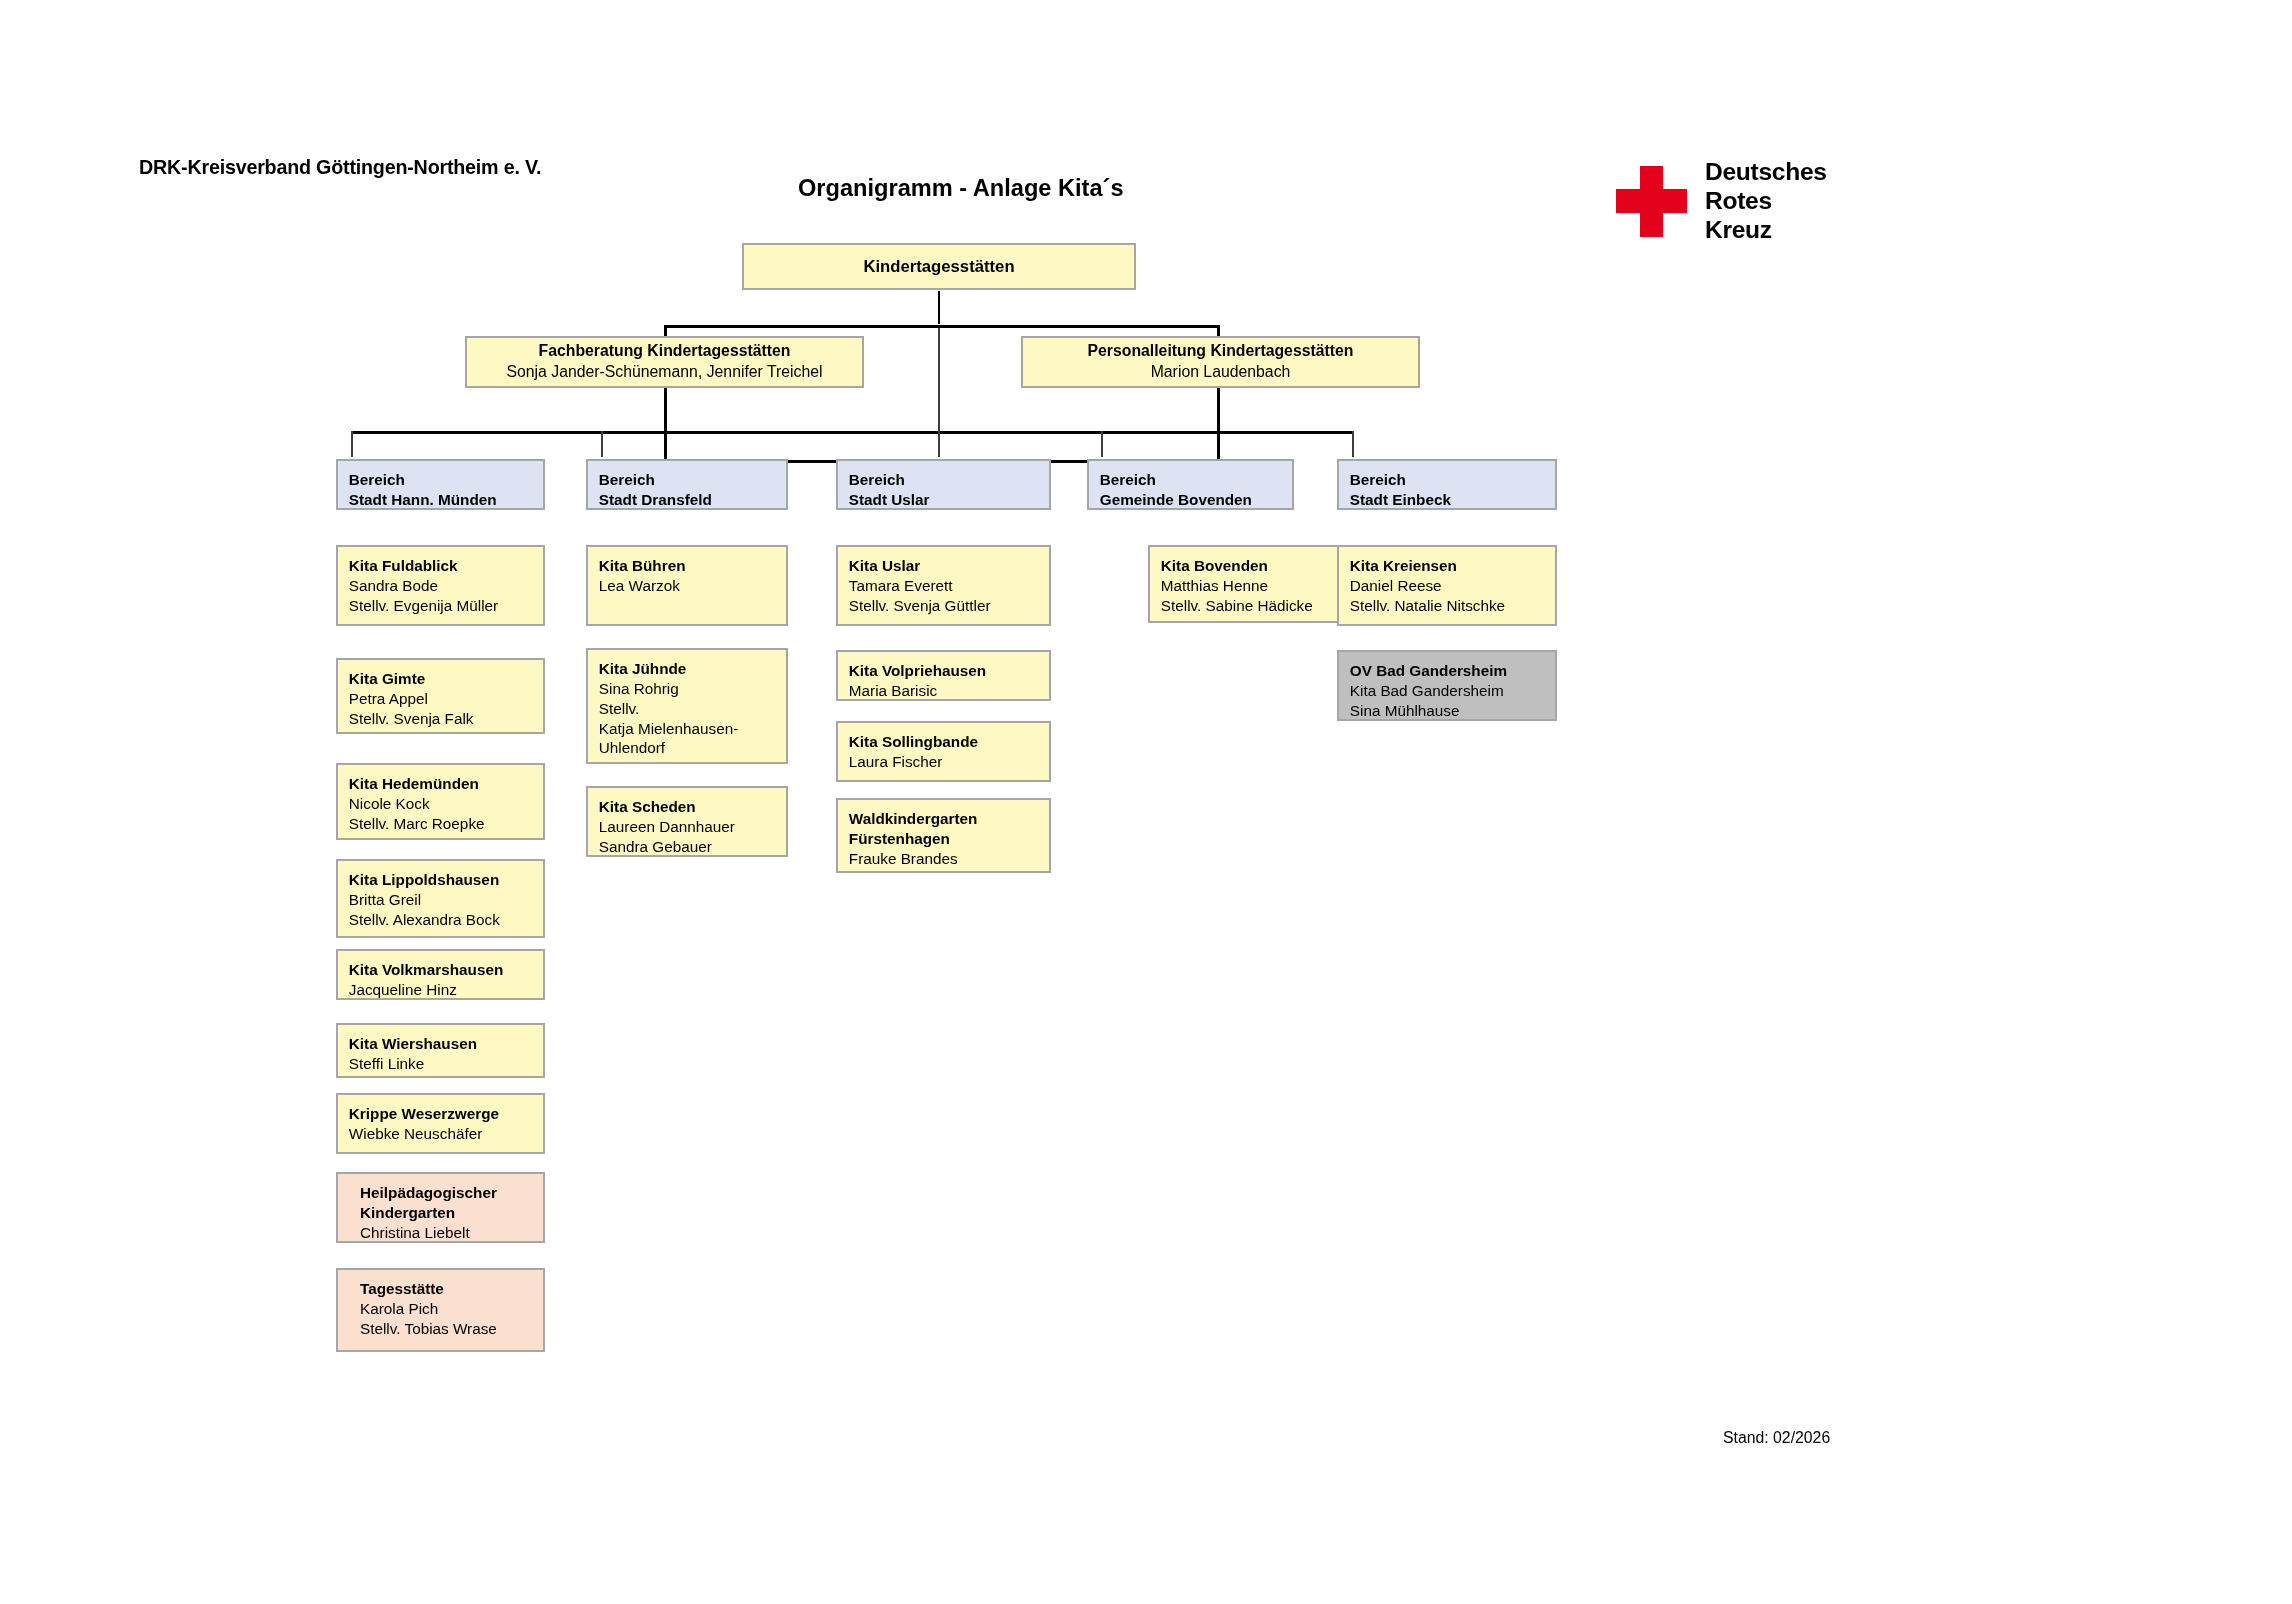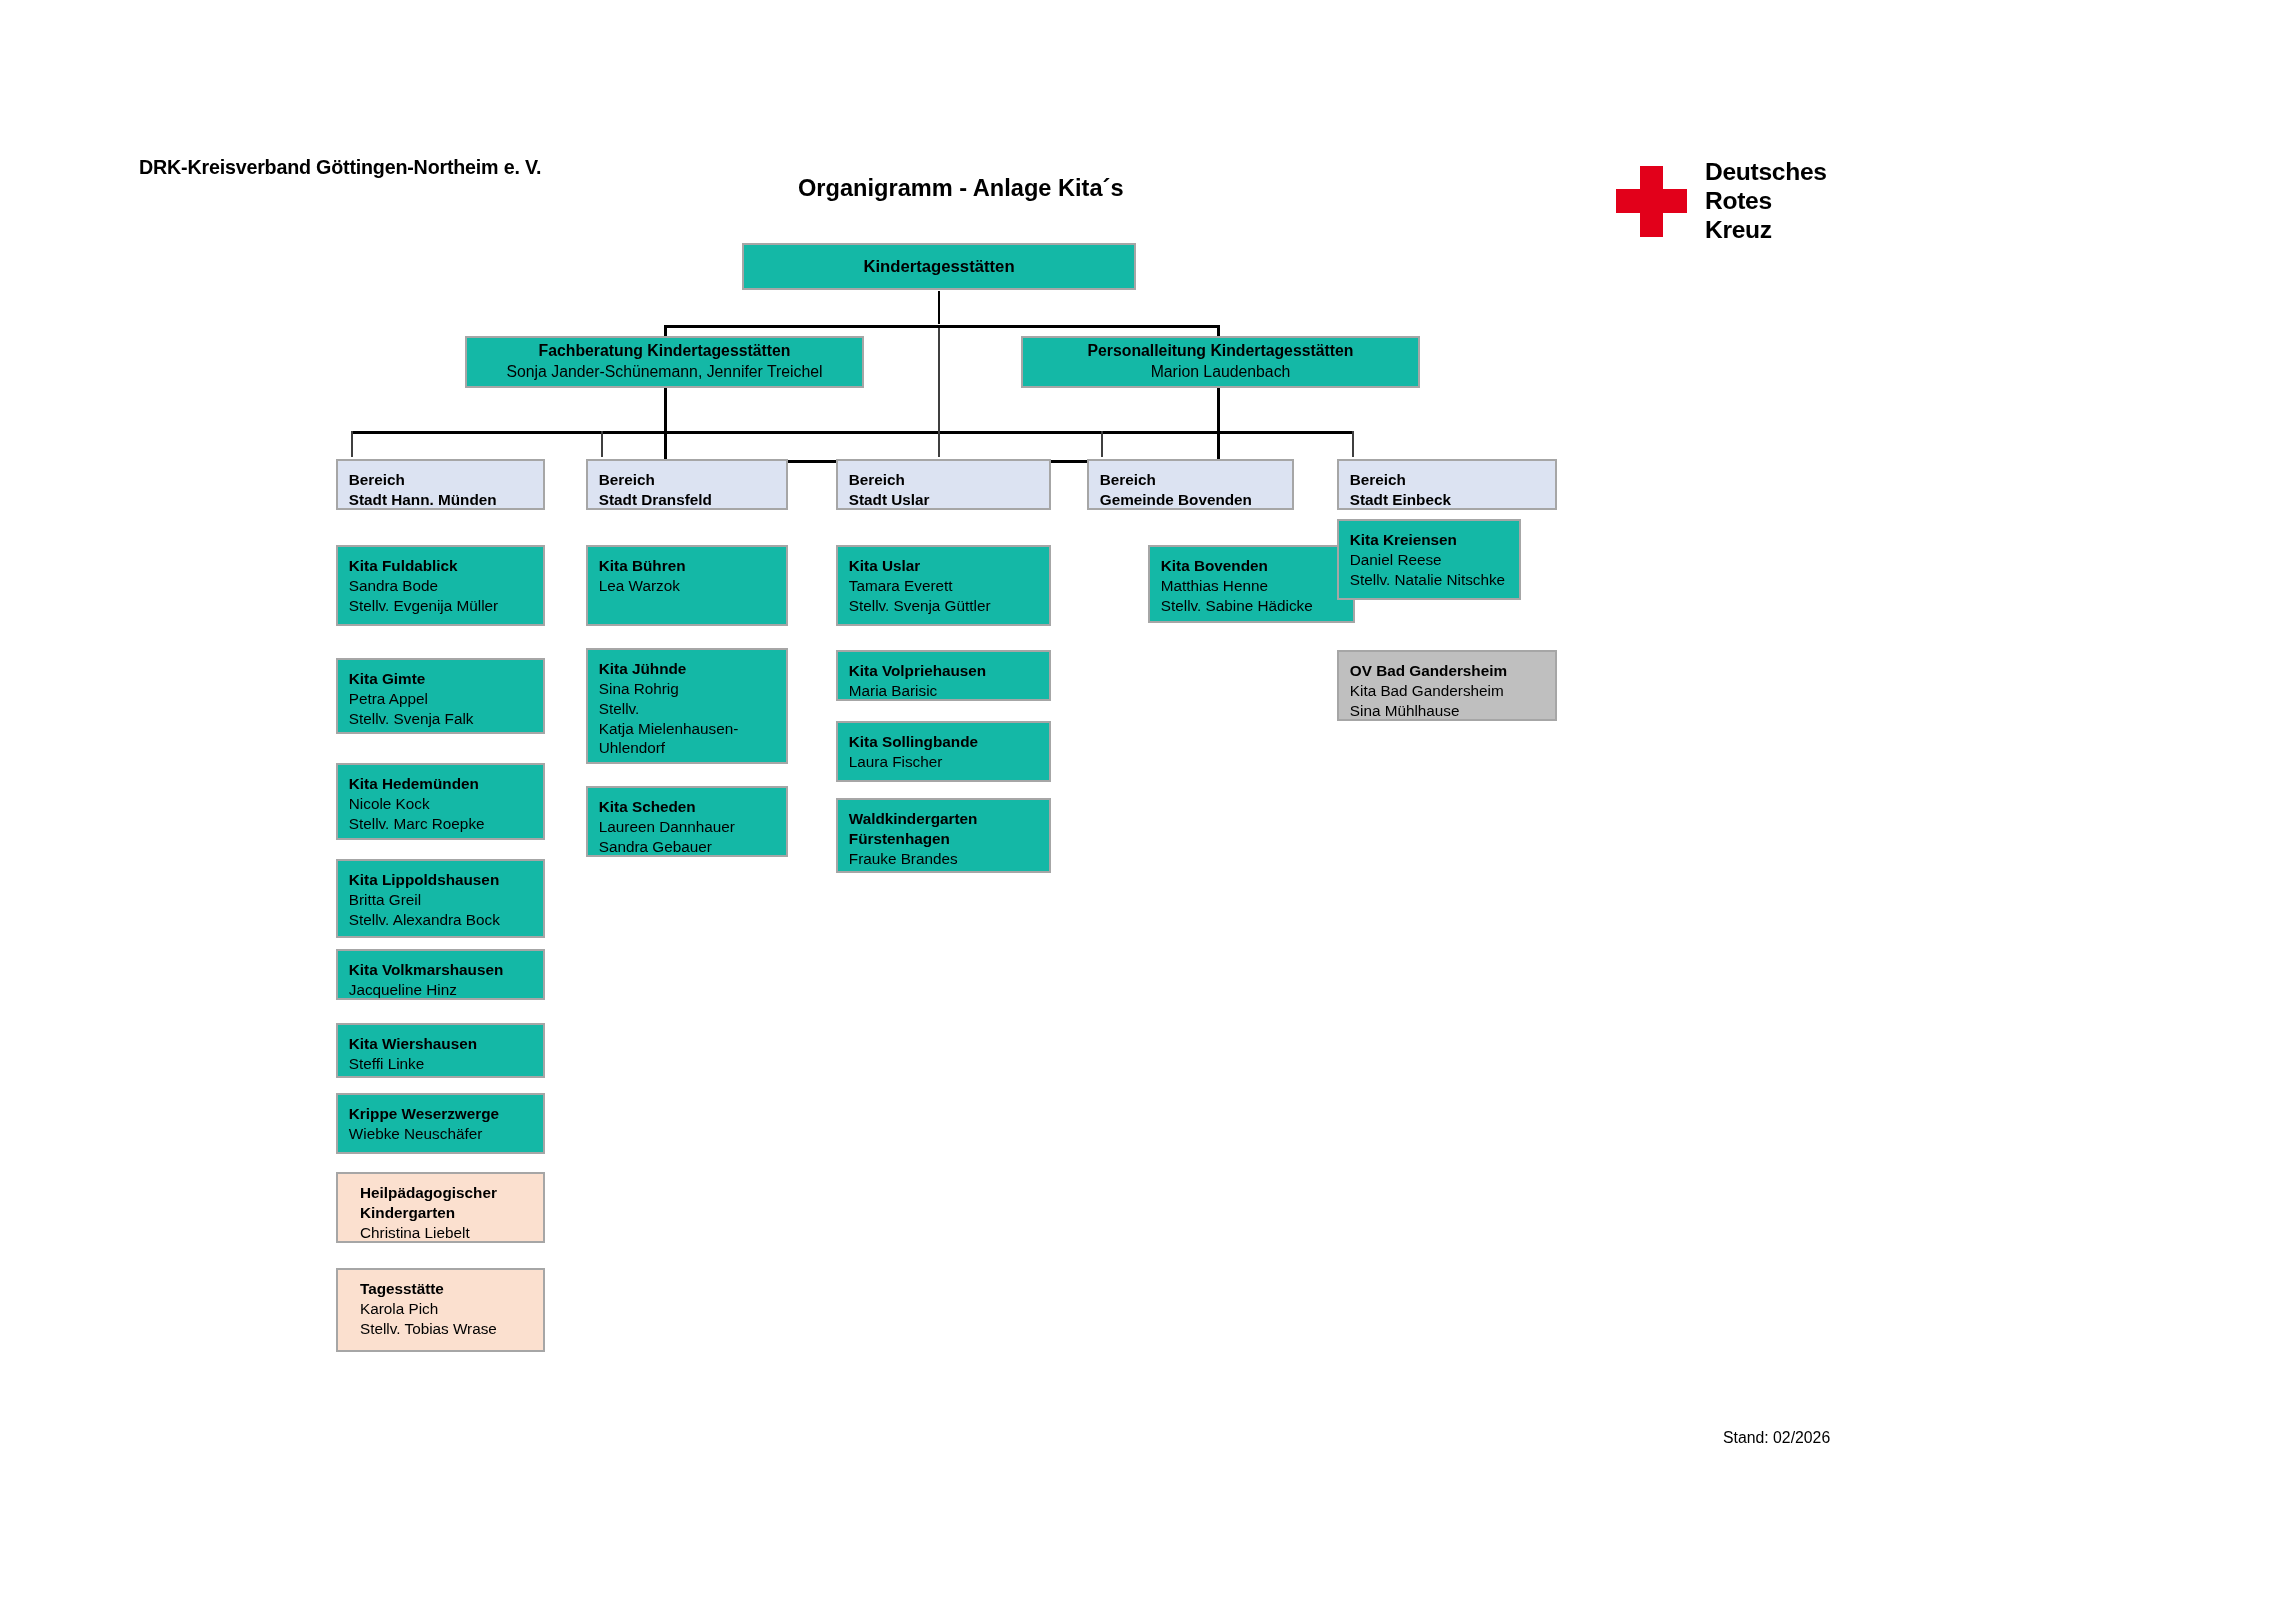--- a/index.html
+++ b/index.html
@@ -84,21 +84,21 @@
   .line-thin {
     position: absolute;
     background: #3f3f3f;
   }
 
   
   .box {
     position: absolute;
     box-sizing: border-box;
     border: 2px solid #a6a6a6;
-    background: #14b8a6;
+    background: #fef9c3;
     font-size: 15.3px;
     line-height: 1.30;
   }
   .box.centered {
     display: flex;
     flex-direction: column;
     align-items: center;
     justify-content: center;
     text-align: center;
   }
@@ -288,21 +288,21 @@
       </div>
       <div class="box padded" style="left: 1148px; top: 545px; width: 207px; height: 78px;">
         <span class="ttl">Kita Bovenden</span>
         <span class="ln">Matthias Henne</span>
         <span class="ln">Stellv. Sabine Hädicke</span>
       </div>
       <div class="box region padded" style="left: 1337px; top: 459px; width: 220px; height: 51px;">
         <span class="ttl">Bereich</span>
         <span class="ln">Stadt Einbeck</span>
       </div>
-      <div class="box padded" style="left: 1337px; top: 519px; width: 184px; height: 81px;">
+      <div class="box padded" style="left: 1337px; top: 545px; width: 220px; height: 81px;">
         <span class="ttl">Kita Kreiensen</span>
         <span class="ln">Daniel Reese</span>
         <span class="ln">Stellv. Natalie Nitschke</span>
       </div>
       <div class="box gray padded" style="left: 1337px; top: 650px; width: 220px; height: 71px;">
         <span class="ttl">OV Bad Gandersheim</span>
         <span class="ln">Kita Bad Gandersheim</span>
         <span class="ln">Sina Mühlhause</span>
       </div>
     </div>

